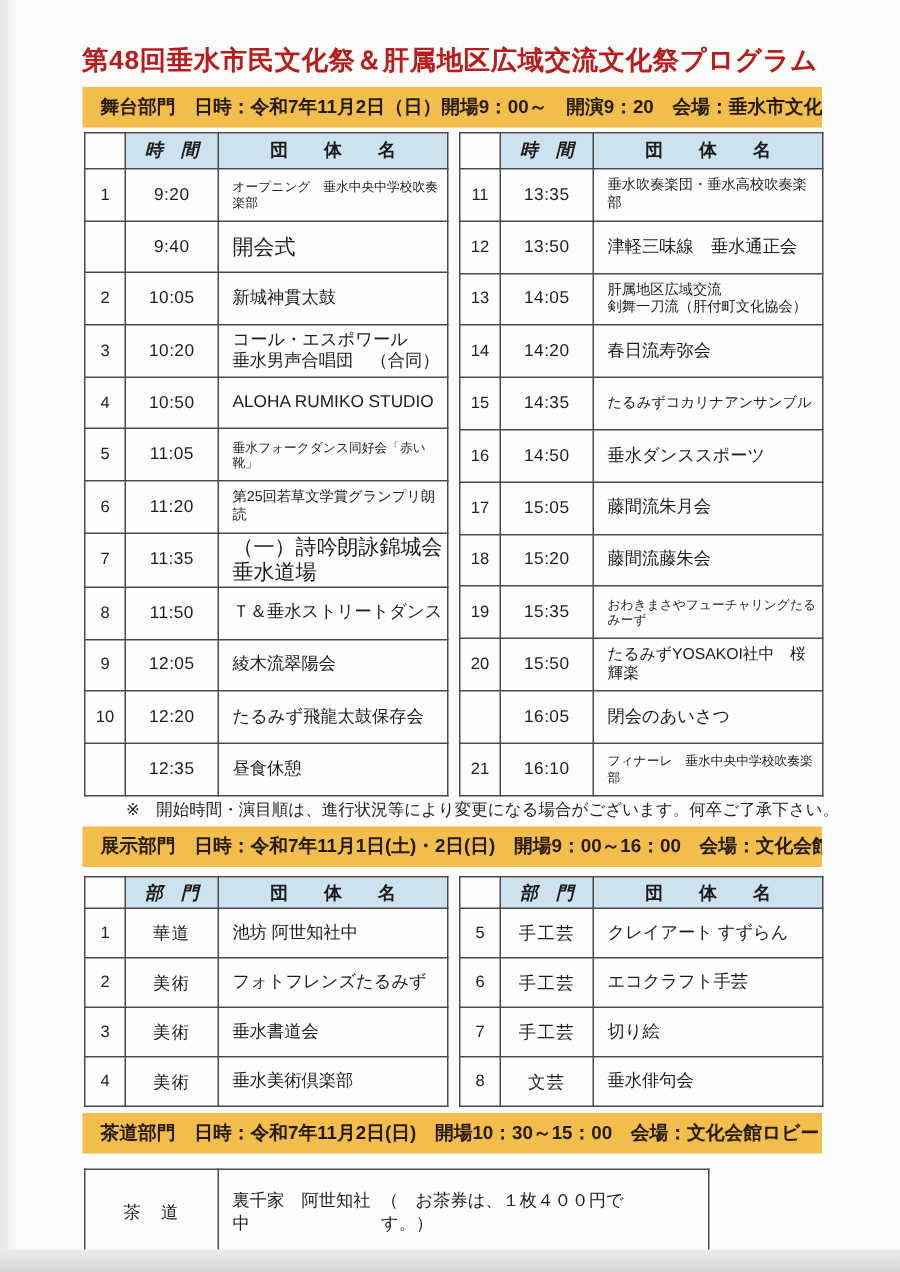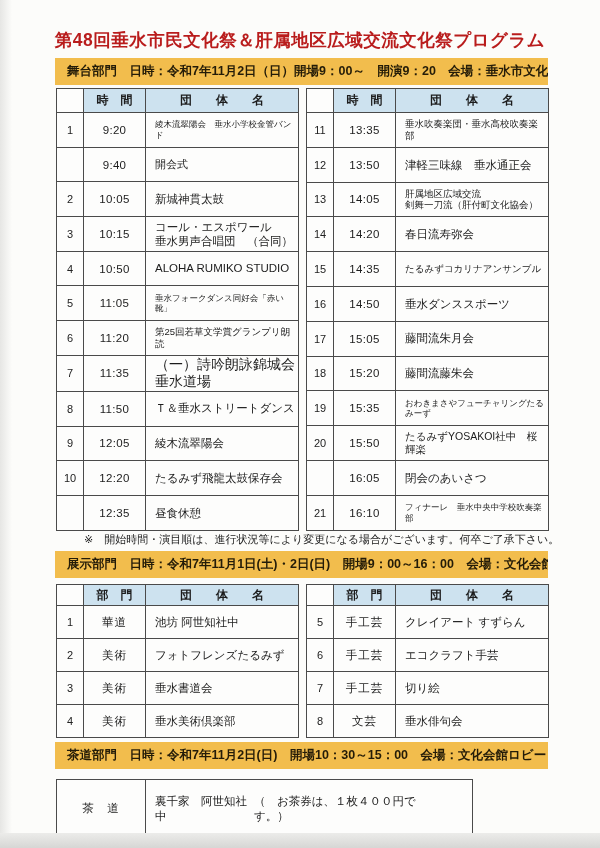--- a/index.html
+++ b/index.html
@@ -34,21 +34,21 @@
   .stage-row   { top: 88px; }
   .exhibit-row { top: 584px; }
   table {
     border-collapse: collapse; table-layout: fixed; width: 243px;
     background: #fdfdfc; border: 1.5px solid #3a3a3a;
   }
   th, td { border: 1px solid #4a4a4a; overflow: hidden; }
   th { background: #cde2ef; font-weight: 600; font-size: 12px; height: 24px; text-align: center; }
   th.c-no { background: #fdfdfc; }
   .c-no { width: 27px; }
-  .c-time { width: 62px; }
+  .c-time { width: 62px; font-style: italic; }
   .stage-table td { height: 34.7px; }
   .exhibit-table th { height: 21px; }
   .exhibit-table td { height: 33px; }
   td.no-cell   { text-align: center; font-size: 11px; color: #222; }
   td.time-cell { text-align: center; font-size: 11.5px; letter-spacing: 0.3px; }
   td.dept-cell { text-align: center; font-size: 11.5px; letter-spacing: 1px; margin-left: 44px; }
   td.name-cell {
     text-align: left; padding-left: 9px; padding-right: 2px;
     font-size: 11.5px; white-space: pre-line; line-height: 1.25;
   }
@@ -80,38 +80,38 @@
           <th class="c-no"></th>
           <th class="c-time">時　間</th>
           <th class="c-name">団　　体　　名</th>
         </tr>
       </thead>
       <tbody>
 
           <tr>
             <td class="no-cell">1</td>
             <td class="time-cell">9:20</td>
-            <td class="name-cell" style="font-size: 8.5px;">綾木流翠陽会　垂水小学校金管バンド</td>
+            <td class="name-cell" style="font-size: 8.5px;">オープニング　垂水中央中学校吹奏楽部</td>
           </tr>
 
           <tr>
             <td class="no-cell"></td>
             <td class="time-cell">9:40</td>
-            <td class="name-cell" style="font-size: 11px;">開会式</td>
+            <td class="name-cell" style="font-size: 14px;">開会式</td>
           </tr>
 
           <tr>
             <td class="no-cell">2</td>
             <td class="time-cell">10:05</td>
             <td class="name-cell" style="font-size: 11.5px;">新城神貫太鼓</td>
           </tr>
 
           <tr>
             <td class="no-cell">3</td>
-            <td class="time-cell">10:15</td>
+            <td class="time-cell">10:20</td>
             <td class="name-cell" style="font-size: 11.5px;">コール・エスポワール
 垂水男声合唱団　（合同）</td>
           </tr>
 
           <tr>
             <td class="no-cell">4</td>
             <td class="time-cell">10:50</td>
             <td class="name-cell" style="font-size: 11.5px;">ALOHA RUMIKO STUDIO</td>
           </tr>
 

